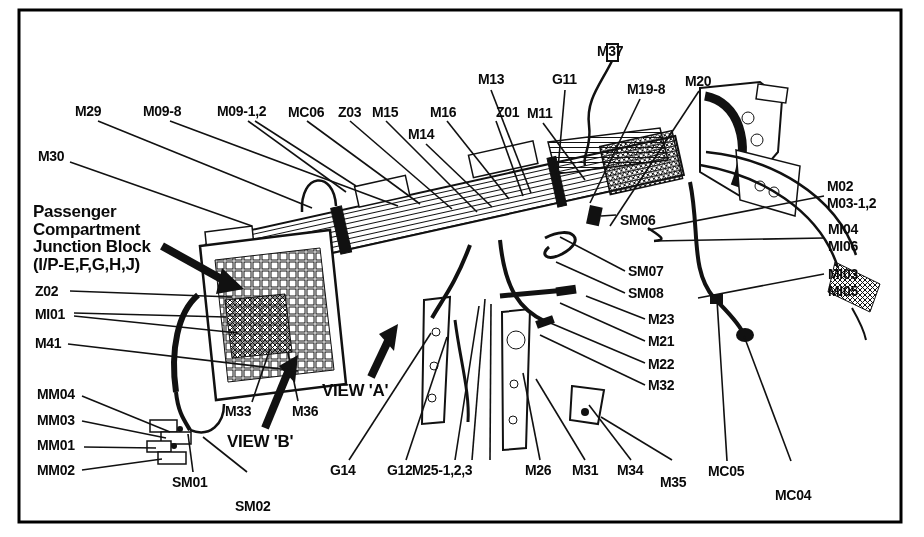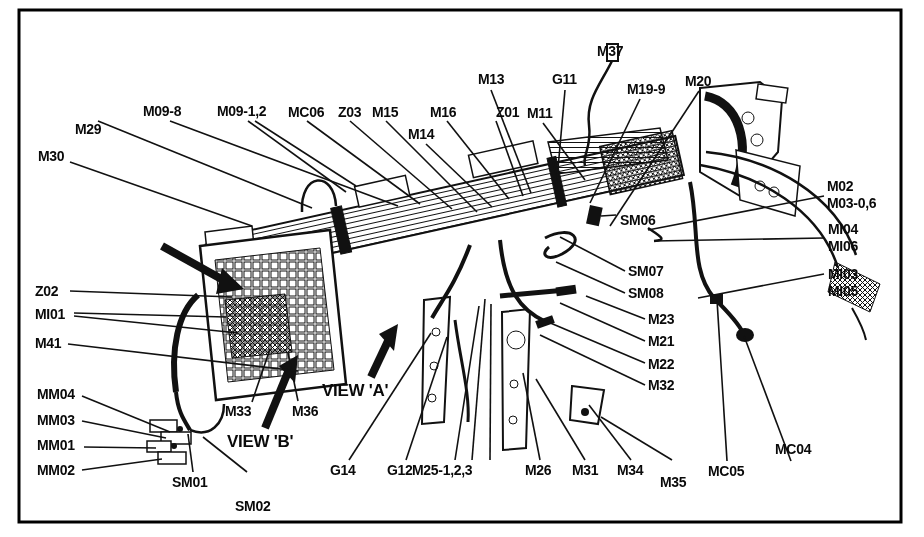--- a/index.html
+++ b/index.html
@@ -177,44 +177,48 @@
       <path d="M490,460 L491,304"></path>
       <path d="M540,460 L523,373"></path>
       <path d="M585,460 L536,379"></path>
       <path d="M631,460 L589,405"></path>
       <path d="M672,460 L601,417"></path>
       <path d="M727,461 L717,300"></path>
       <path d="M791,461 L744,336"></path>
     </g>
   </svg>
 
-  <div class="lbl" style="left:75px;top:121px">M29</div>
+  <div class="lbl" style="left:75px;top:103px">M29</div>
   <div class="lbl" style="left:143px;top:103px">M09-8</div>
   <div class="lbl" style="left:217px;top:103px">M09-1,2</div>
   <div class="lbl" style="left:288px;top:104px">MC06</div>
   <div class="lbl" style="left:338px;top:104px">Z03</div>
   <div class="lbl" style="left:372px;top:104px">M15</div>
   <div class="lbl" style="left:408px;top:126px">M14</div>
   <div class="lbl" style="left:430px;top:104px">M16</div>
   <div class="lbl" style="left:496px;top:104px">Z01</div>
   <div class="lbl" style="left:478px;top:71px">M13</div>
   <div class="lbl" style="left:552px;top:71px">G11</div>
   <div class="lbl" style="left:527px;top:105px">M11</div>
   <div class="lbl" style="left:597px;top:43px">M37</div>
-  <div class="lbl" style="left:627px;top:81px">M19-9</div>
+  <div class="lbl" style="left:627px;top:81px">M19-8</div>
   <div class="lbl" style="left:685px;top:73px">M20</div>
   <div class="lbl" style="left:38px;top:148px">M30</div>
 
   <div class="lbl" style="left:827px;top:178px">M02</div>
-  <div class="lbl" style="left:827px;top:195px">M03-0,6</div>
+  <div class="lbl" style="left:827px;top:195px">M03-1,2</div>
   <div class="lbl" style="left:828px;top:221px">MI04</div>
   <div class="lbl" style="left:828px;top:238px">MI06</div>
   <div class="lbl" style="left:828px;top:266px">MI03</div>
   <div class="lbl" style="left:828px;top:283px">MI05</div>
 
+  <div class="callout" style="left:33px;top:203px">Passenger
+Compartment
+Junction Block
+(I/P-E,F,G,H,J)</div>
   <div class="lbl" style="left:35px;top:283px">Z02</div>
   <div class="lbl" style="left:35px;top:306px">MI01</div>
   <div class="lbl" style="left:35px;top:335px">M41</div>
 
   <div class="lbl" style="left:620px;top:212px">SM06</div>
   <div class="lbl" style="left:628px;top:263px">SM07</div>
   <div class="lbl" style="left:628px;top:285px">SM08</div>
   <div class="lbl" style="left:648px;top:311px">M23</div>
   <div class="lbl" style="left:648px;top:333px">M21</div>
   <div class="lbl" style="left:648px;top:356px">M22</div>
@@ -233,15 +237,15 @@
   <div class="lbl" style="left:235px;top:498px">SM02</div>
 
   <div class="lbl" style="left:330px;top:462px">G14</div>
   <div class="lbl" style="left:387px;top:462px">G12</div>
   <div class="lbl" style="left:412px;top:462px">M25-1,2,3</div>
   <div class="lbl" style="left:525px;top:462px">M26</div>
   <div class="lbl" style="left:572px;top:462px">M31</div>
   <div class="lbl" style="left:617px;top:462px">M34</div>
   <div class="lbl" style="left:660px;top:474px">M35</div>
   <div class="lbl" style="left:708px;top:463px">MC05</div>
-  <div class="lbl" style="left:775px;top:441px">MC04</div>
+  <div class="lbl" style="left:775px;top:487px">MC04</div>
 
 </div>
 
 </body></html>

